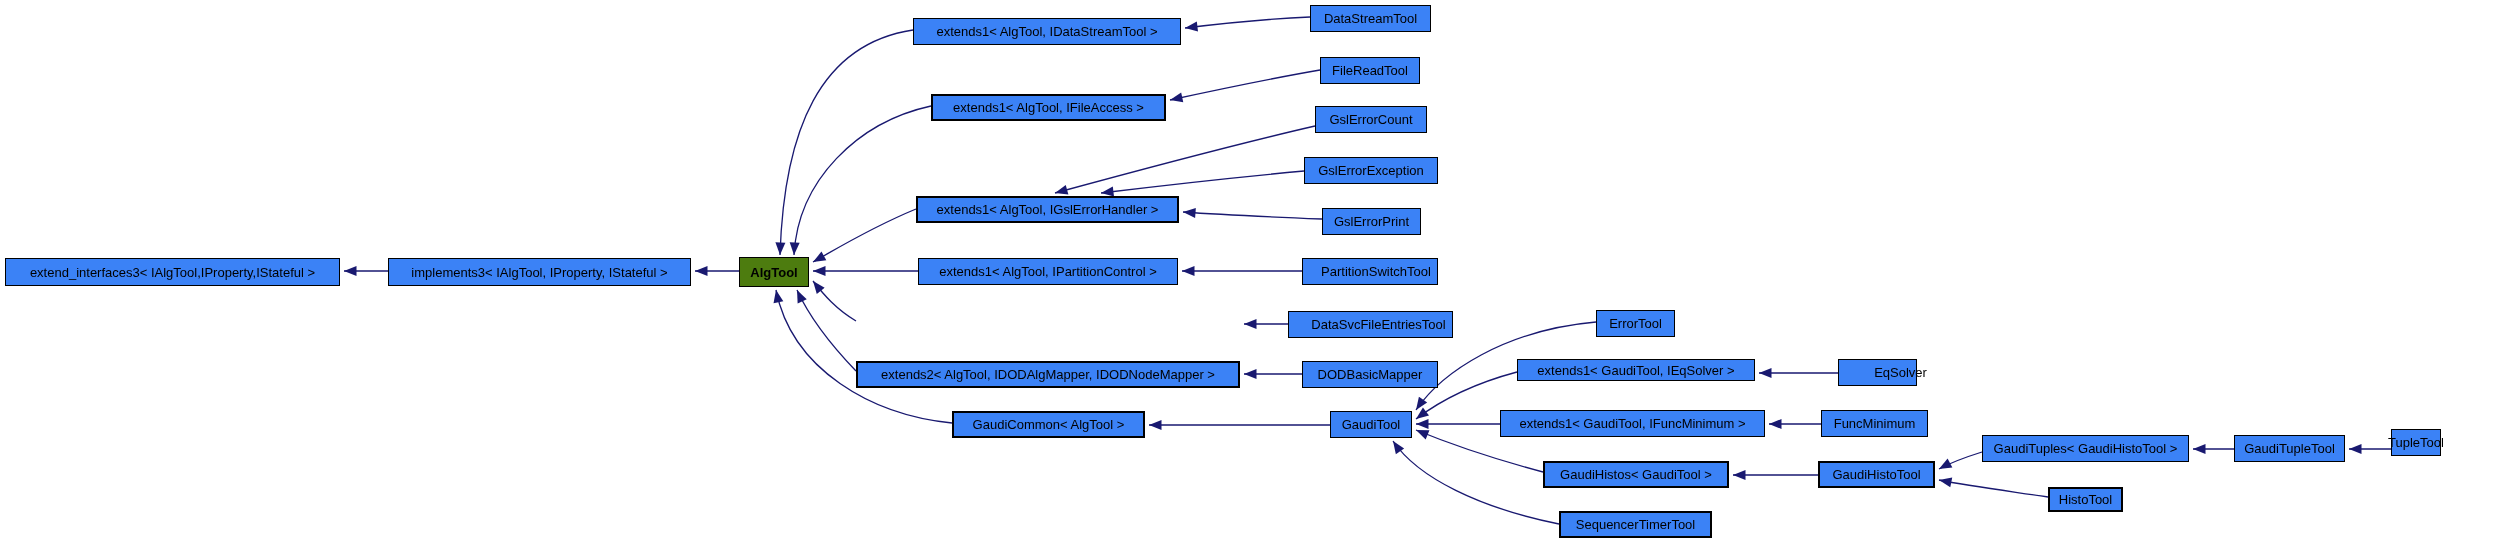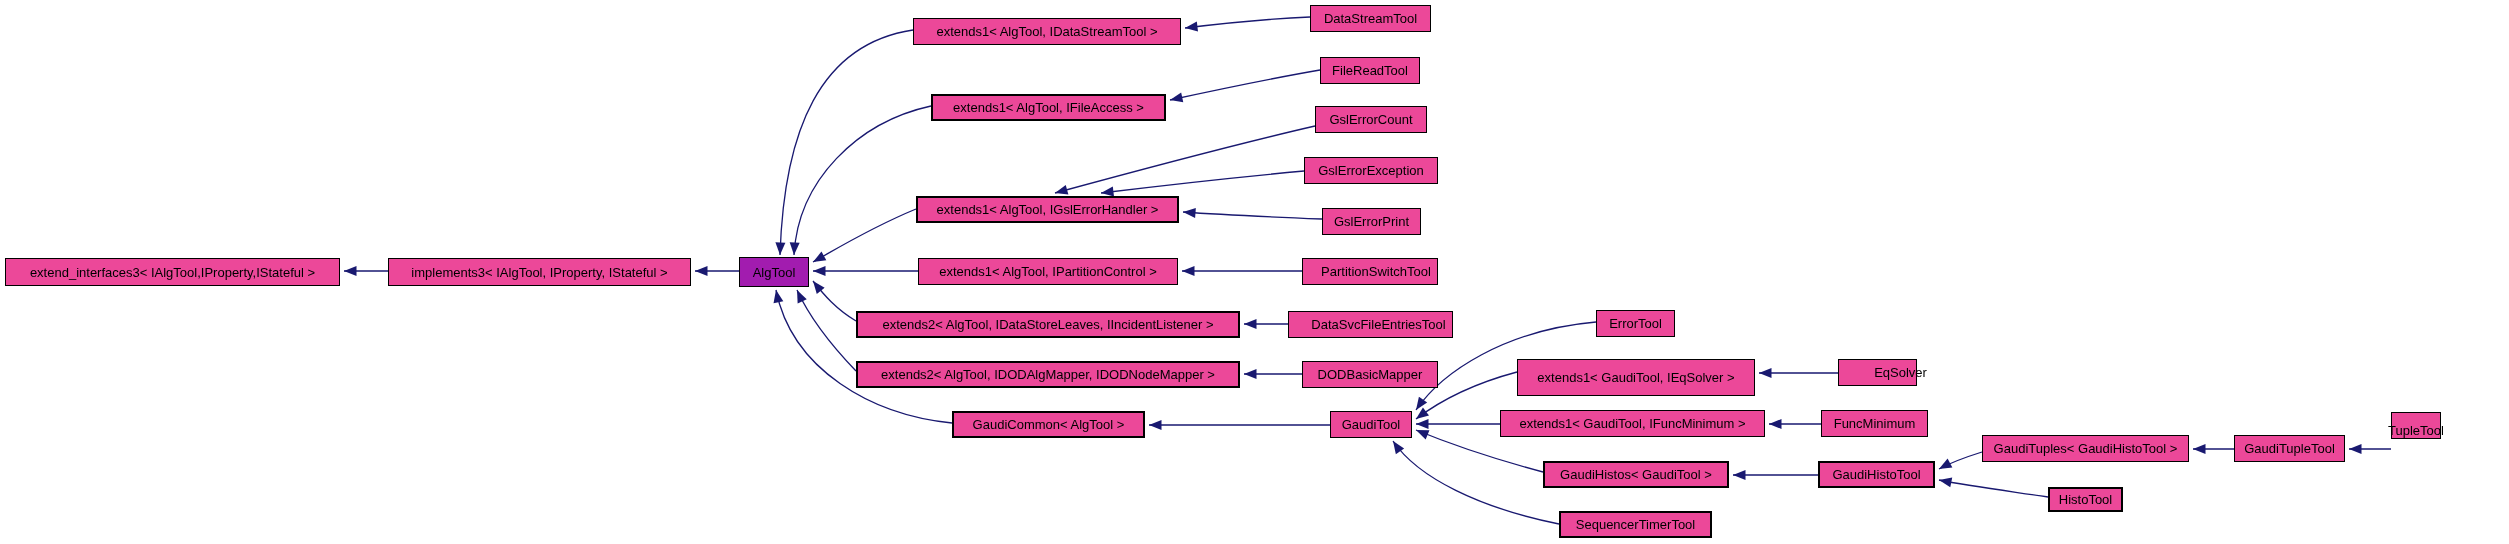--- a/index.html
+++ b/index.html
@@ -9,32 +9,33 @@
     background:#ffffff;
     font-family:"Liberation Sans", sans-serif;
     overflow:hidden;
   }
   #edge-layer { position:absolute; left:0; top:0; width:2509px; height:544px; }
   #edge-layer path.edge { fill:none; stroke-width:1.3px; }
   #node-layer { position:absolute; left:0; top:0; width:2509px; height:544px; }
   .node {
     position:absolute;
     display:flex; align-items:center; justify-content:center;
-    background:#ec4899;
+    background:#3b82f6;
     border:1px solid #000000;
     box-sizing:border-box;
     font-size:13px; color:#000000;
     white-space:nowrap;
     cursor:pointer;
   }
   .node.bold { border-width:2px; }
   .node.highlight {
-    background:#a21caf;
+    background:#4d7c0f;
     border-width:1.5px;
     cursor:default;
+    font-weight:bold;
   }
   .node span { pointer-events:none; }
 </style>
 </head>
 <body>
 
 <div id="canvas">
   <svg id="edge-layer" width="2509" height="544" viewBox="0 0 2509 544" xmlns="http://www.w3.org/2000/svg">
     <defs>
       <marker id="arrowhead" markerUnits="userSpaceOnUse" markerWidth="14" markerHeight="12" refX="13" refY="6" orient="auto">
@@ -89,23 +90,20 @@
       </div>
       <div class="node bold" style="left: 931px; top: 94px; width: 235px; height: 27px;">
         <span>extends1&lt; AlgTool, IFileAccess &gt;</span>
       </div>
       <div class="node bold" style="left: 916px; top: 196px; width: 263px; height: 27px;">
         <span>extends1&lt; AlgTool, IGslErrorHandler &gt;</span>
       </div>
       <div class="node" style="left: 918px; top: 258px; width: 260px; height: 27px;">
         <span>extends1&lt; AlgTool, IPartitionControl &gt;</span>
       </div>
-      <div class="node bold" style="left: 856px; top: 311px; width: 384px; height: 27px;">
-        <span>extends2&lt; AlgTool, IDataStoreLeaves, IIncidentListener &gt;</span>
-      </div>
       <div class="node bold" style="left: 856px; top: 361px; width: 384px; height: 27px;">
         <span>extends2&lt; AlgTool, IDODAlgMapper, IDODNodeMapper &gt;</span>
       </div>
       <div class="node bold" style="left: 952px; top: 411px; width: 193px; height: 27px;">
         <span>GaudiCommon&lt; AlgTool &gt;</span>
       </div>
       <div class="node" style="left: 1310px; top: 5px; width: 121px; height: 27px;">
         <span>DataStreamTool</span>
       </div>
       <div class="node" style="left: 1320px; top: 57px; width: 100px; height: 27px;">
@@ -128,21 +126,21 @@
       </div>
       <div class="node" style="left: 1302px; top: 361px; width: 136px; height: 27px;">
         <span>DODBasicMapper</span>
       </div>
       <div class="node" style="left: 1330px; top: 411px; width: 82px; height: 27px;">
         <span>GaudiTool</span>
       </div>
       <div class="node" style="left: 1596px; top: 310px; width: 79px; height: 27px;">
         <span>ErrorTool</span>
       </div>
-      <div class="node" style="left: 1517px; top: 359px; width: 238px; height: 37px;">
+      <div class="node" style="left: 1517px; top: 359px; width: 238px; height: 22px;">
         <span>extends1&lt; GaudiTool, IEqSolver &gt;</span>
       </div>
       <div class="node" style="left: 1838px; top: 359px; width: 79px; height: 27px; padding-left: 46px;">
         <span>EqSolver</span>
       </div>
       <div class="node" style="left: 1500px; top: 410px; width: 265px; height: 27px;">
         <span>extends1&lt; GaudiTool, IFuncMinimum &gt;</span>
       </div>
       <div class="node" style="left: 1821px; top: 410px; width: 107px; height: 27px;">
         <span>FuncMinimum</span>
@@ -152,21 +150,21 @@
       </div>
       <div class="node bold" style="left: 1818px; top: 461px; width: 117px; height: 27px;">
         <span>GaudiHistoTool</span>
       </div>
       <div class="node" style="left: 1982px; top: 435px; width: 207px; height: 27px;">
         <span>GaudiTuples&lt; GaudiHistoTool &gt;</span>
       </div>
       <div class="node" style="left: 2234px; top: 435px; width: 111px; height: 27px; text-align: right;">
         <span>GaudiTupleTool</span>
       </div>
-      <div class="node" style="left: 2391px; top: 412px; width: 50px; height: 27px; align-items: flex-end;">
+      <div class="node" style="left: 2391px; top: 429px; width: 50px; height: 27px;">
         <span>TupleTool</span>
       </div>
       <div class="node bold" style="left: 2048px; top: 487px; width: 75px; height: 25px;">
         <span>HistoTool</span>
       </div>
       <div class="node bold" style="left: 1559px; top: 511px; width: 153px; height: 27px;">
         <span>SequencerTimerTool</span>
       </div>
     </div>
 </div>

